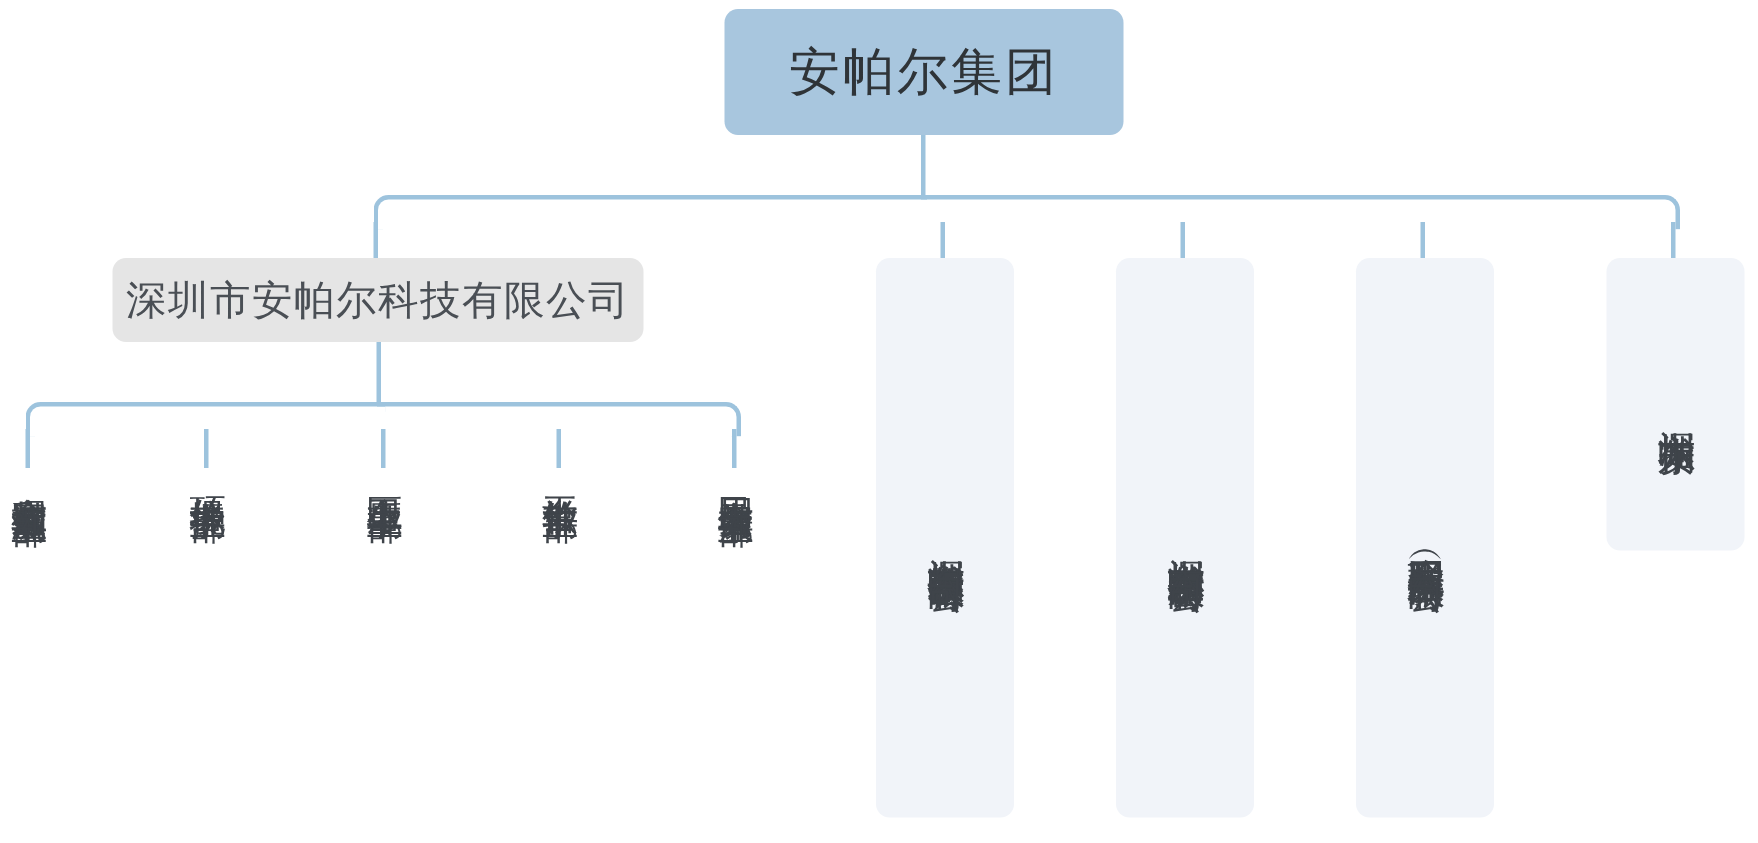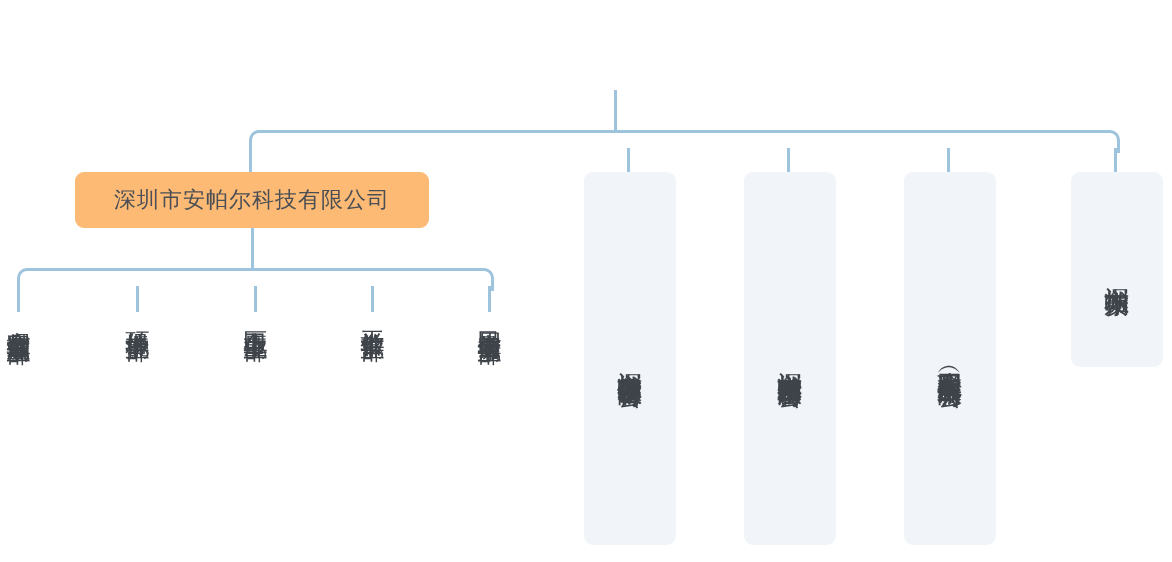--- a/index.html
+++ b/index.html
@@ -46,22 +46,22 @@
     justify-content: center;
     color: #3a3f45;
   }
   .node-root {
     background: #a8c6de;
     font-size: 34px;
     letter-spacing: 2px;
     color: #2f3438;
   }
   .node-sub {
-    background: #fdba74;
-    font-size: 22px;
+    background: #e5e5e5;
+    font-size: 27px;
     letter-spacing: 1px;
     color: #4a4f55;
   }
   .node-vert {
     background: #f1f4f9;
     font-size: 25px;
     letter-spacing: 1px;
     color: #3f444a;
     writing-mode: vertical-rl;
     text-orientation: upright;
@@ -79,20 +79,21 @@
     line-height: 1.06;
     color: #3f444a;
     white-space: nowrap;
   }
 </style>
 </head>
 <body>
 
 <div id="org-chart">
 
+  <div class="node node-root" style="left:483px; top:6px; width:266px; height:84px;">安帕尔集团</div>
 
   <div class="conn conn-v" style="left:614px; top:90px; width:3px; height:42px;"></div>
 
   <div class="elbow elbow-tl" style="left:249px; top:130px; width:366px; height:20px;"></div>
 
   <div class="elbow elbow-tr" style="left:614px; top:130px; width:503px; height:20px;"></div>
 
   <div class="conn conn-v" style="left:249px; top:148px; width:3px; height:26px;"></div>
   <div class="conn conn-v" style="left:627px; top:148px; width:3px; height:26px;"></div>
   <div class="conn conn-v" style="left:787px; top:148px; width:3px; height:26px;"></div>

